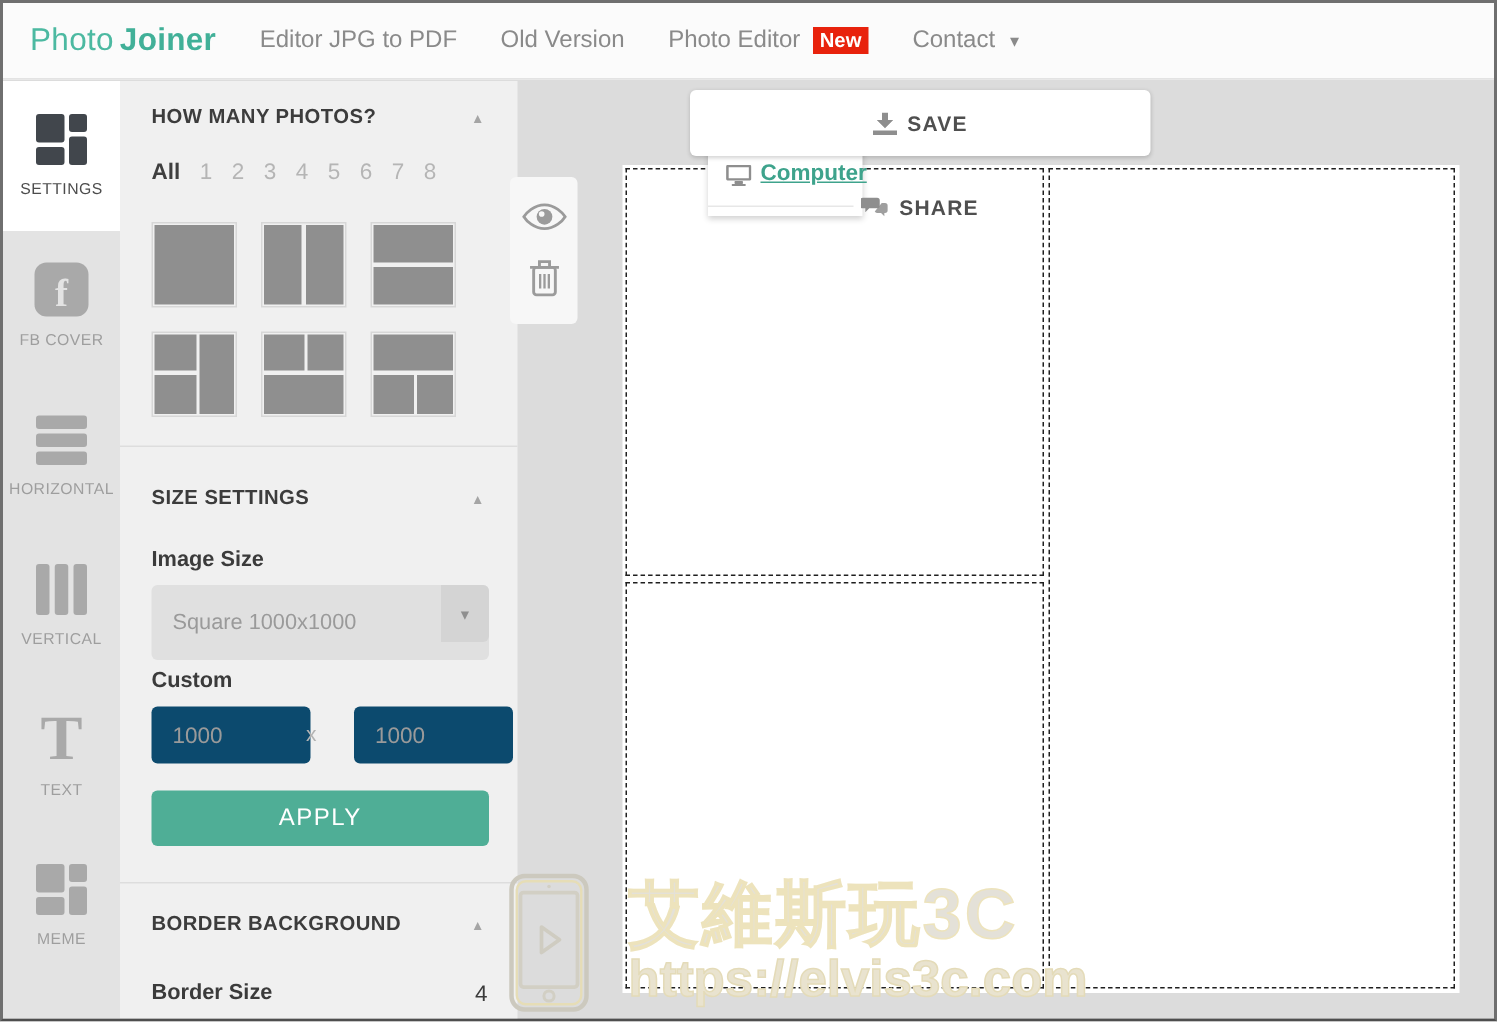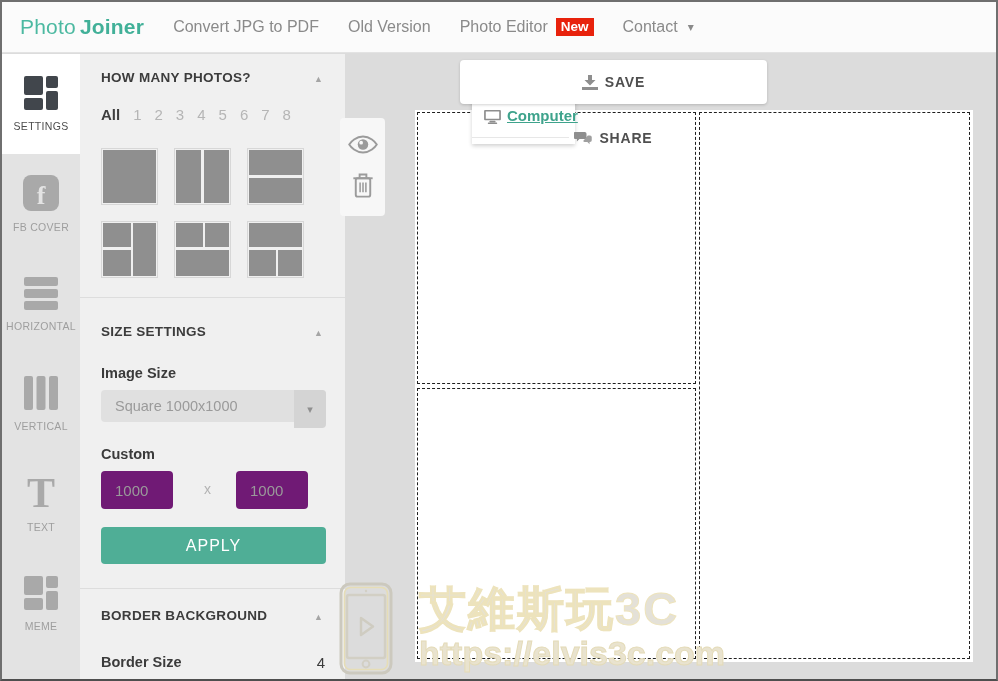--- a/index.html
+++ b/index.html
@@ -51,30 +51,30 @@
   .filters { position:absolute; left:21px; top:52px; display:flex; gap:13px; font-size:15px; }
   .filters span { color:#b5b5b5; cursor:pointer; }
   .filters span.active { color:#3f3f3f; font-weight:700; }
 
   .thumbs { position:absolute; left:21px; top:94px; width:222px; display:flex; flex-wrap:wrap; gap:16px; }
   .thumb { position:relative; width:57px; height:57px; background:#f0f0f0; border:1px solid #d7d7d7; cursor:pointer; }
   .thumb .cell { position:absolute; background:#8f8f8f; }
 
   .field-label { position:absolute; left:21px; font-size:14.5px; font-weight:700; color:#3b3b3b; }
   .select {
-    position:absolute; left:21px; top:336px; width:225px; height:32px;
+    position:absolute; left:21px; top:336px; width:225px; height:50px;
     background:#e0e0e0; border-radius:4px; color:#9a9a9a; font-size:14.5px;
     display:flex; align-items:center; padding-left:14px; cursor:pointer;
   }
   .select .sel-arrow {
     position:absolute; right:0; top:0; width:32px; height:38px; border-radius:0 4px 4px 0;
     background:#d4d4d4; color:#8f8f8f; font-size:11px; display:flex; align-items:center; justify-content:center;
   }
   .num-input {
-    position:absolute; top:417px; width:72px; height:38px; background:#701a75;
+    position:absolute; top:417px; width:106px; height:38px; background:#0c4a6e;
     border:none; border-radius:4px; color:#9a9a9a; font-size:15px; padding-left:14px;
     font-family:"Liberation Sans",sans-serif;
   }
   .x-sep { position:absolute; top:427px; left:124px; color:#b3b3b3; font-size:14px; }
   .apply-btn {
     position:absolute; left:21px; top:473px; width:225px; height:37px;
     background:#4fae96; border:none; border-radius:4px; color:#ffffff;
     font-size:16px; font-weight:400; letter-spacing:1px; cursor:pointer;
     font-family:"Liberation Sans",sans-serif;
   }
@@ -125,21 +125,21 @@
 </head>
 <body>
 
 <div class="window">
 
   <nav class="navbar">
     <div class="logo">
       <span class="p1">Photo</span><span class="p2">Joiner</span>
     </div>
     <div class="nav-item">
-      <span>Convert JPG to PDF</span>
+      <span>Editor JPG to PDF</span>
     </div>
     <div class="nav-item">
       <span>Old Version</span>
     </div>
     <div class="nav-item">
       <span>Photo Editor</span>
       <span class="nav-badge">New</span>
     </div>
     <div class="nav-item">
       <span>Contact</span>

